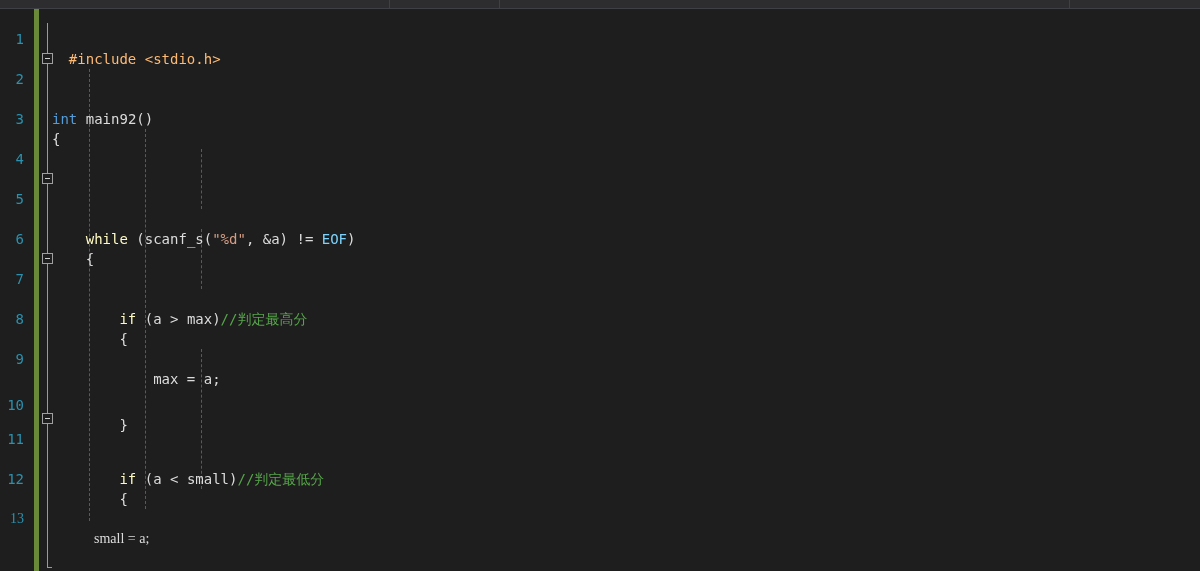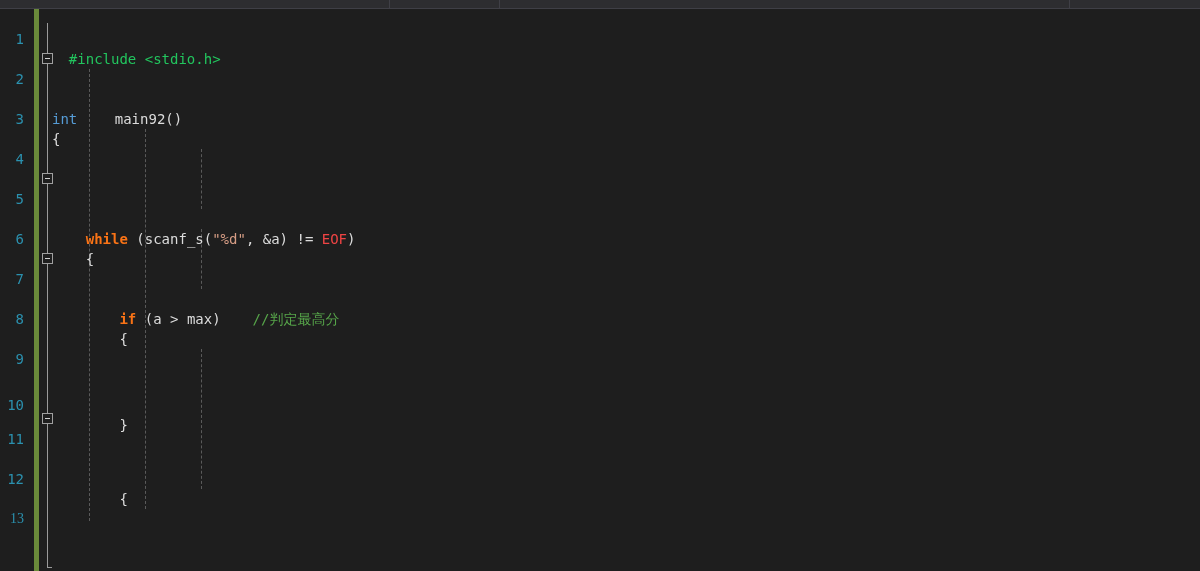--- a/index.html
+++ b/index.html
@@ -131,27 +131,27 @@
 
   
   .iguide {
     position: absolute;
     width: 0;
     border-left: 1px dashed #5a5a5a;
   }
 
   
   .kw    { color: #569cd6; }  
-  .ctrl  { color: #f97316; font-weight: bold; }  
-  .pp    { color: #22c55e; }  
+  .ctrl  { color: #fef9c3; }  
+  .pp    { color: #fdba74; }  
   .str   { color: #d69d85; }  
   .num   { color: #b5cea8; }  
-  .cmt   { color: #57a64a; margin-left: 32px; }  
-  .fn    { color: #dcdcdc; margin-left: 29px; }
-  .mac   { color: #ef4444; }  
+  .cmt   { color: #57a64a; }  
+  .fn    { color: #dcdcdc; }
+  .mac   { color: #7dd3fc; }  
   .pun   { color: #dcdcdc; }
 </style>
 </head>
 <body>
 
 <div class="app">
 
   <div class="navbar">
     <span class="nav-cell c1"></span>
     <span class="nav-cell c2"></span>
@@ -212,39 +212,42 @@
         <span class="code">        <span class="ctrl">if</span> <span class="pun">(a &gt; max)</span><span class="cmt">//判定最高分</span></span>
       </div>
 
       <div class="row" style="top:140px;">
         <span class="ln">8</span>
         <span class="code">        <span class="pun">{</span></span>
       </div>
 
       <div class="row" style="top:160px;">
         <span class="ln">9</span>
+        <span class="code">            <span class="pun">max = a;</span></span>
       </div>
 
       <div class="row" style="top:186px;">
         <span class="ln">10</span>
         <span class="code">        <span class="pun">}</span></span>
       </div>
 
       <div class="row" style="top:200px;">
         <span class="ln">11</span>
         <span class="fold"></span>
+        <span class="code">        <span class="ctrl">if</span> <span class="pun">(a &lt; small)</span><span class="cmt">//判定最低分</span></span>
       </div>
 
       <div class="row" style="top:220px;">
         <span class="ln">12</span>
         <span class="code">        <span class="pun">{</span></span>
       </div>
 
       <div class="row" style="top:240px;font-family:Liberation Serif, serif;">
         <span class="ln">13</span>
+        <span class="code">            <span class="pun">small = a;</span></span>
       </div>
 
 
       <div class="row" style="top:280px;">
         
         
       </div>
 
     </div>
   </div>

